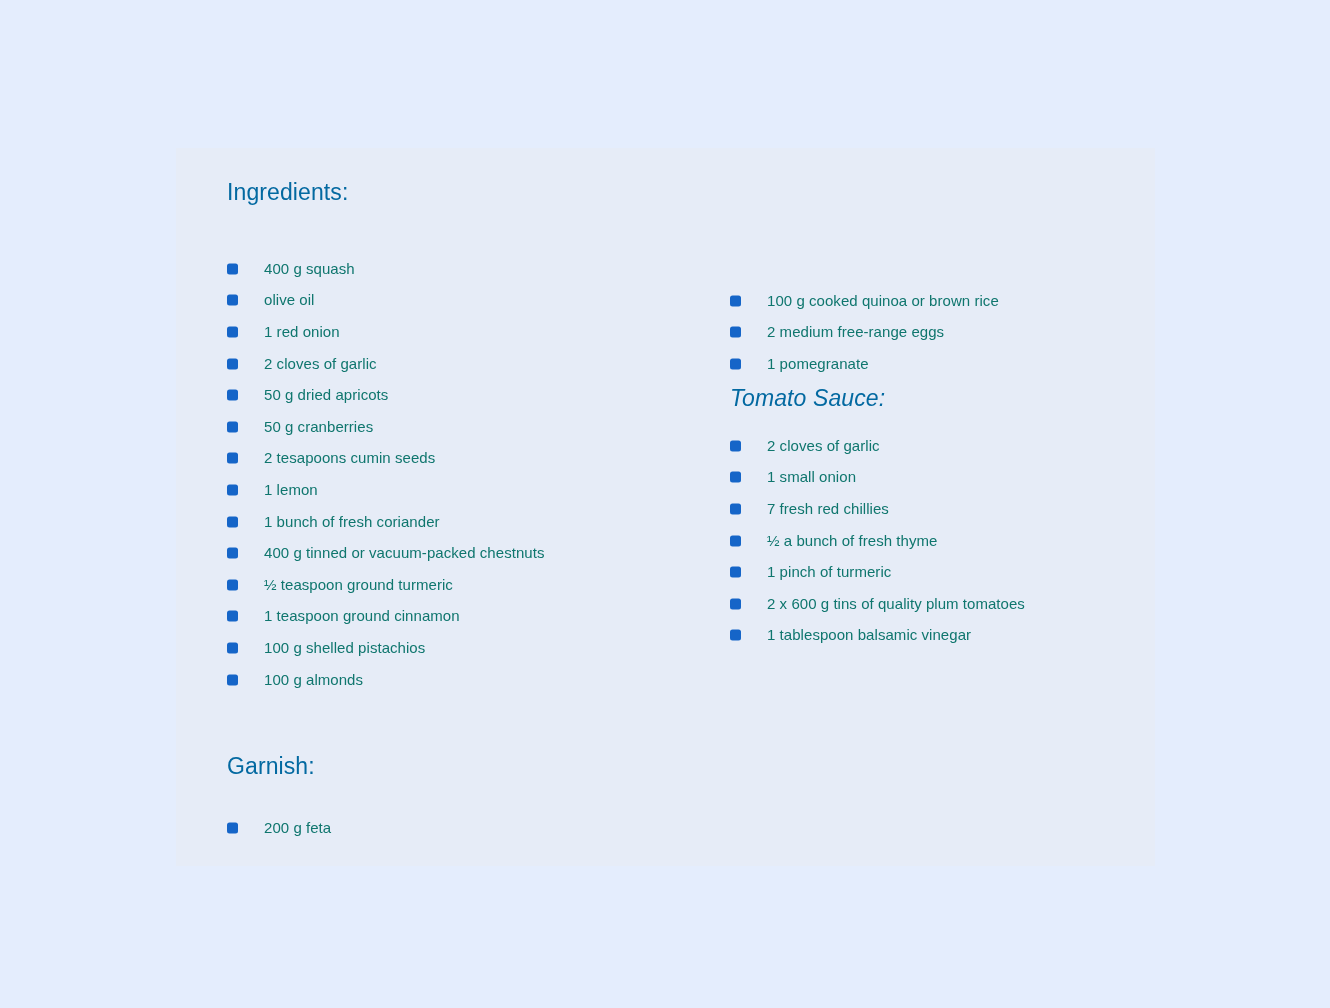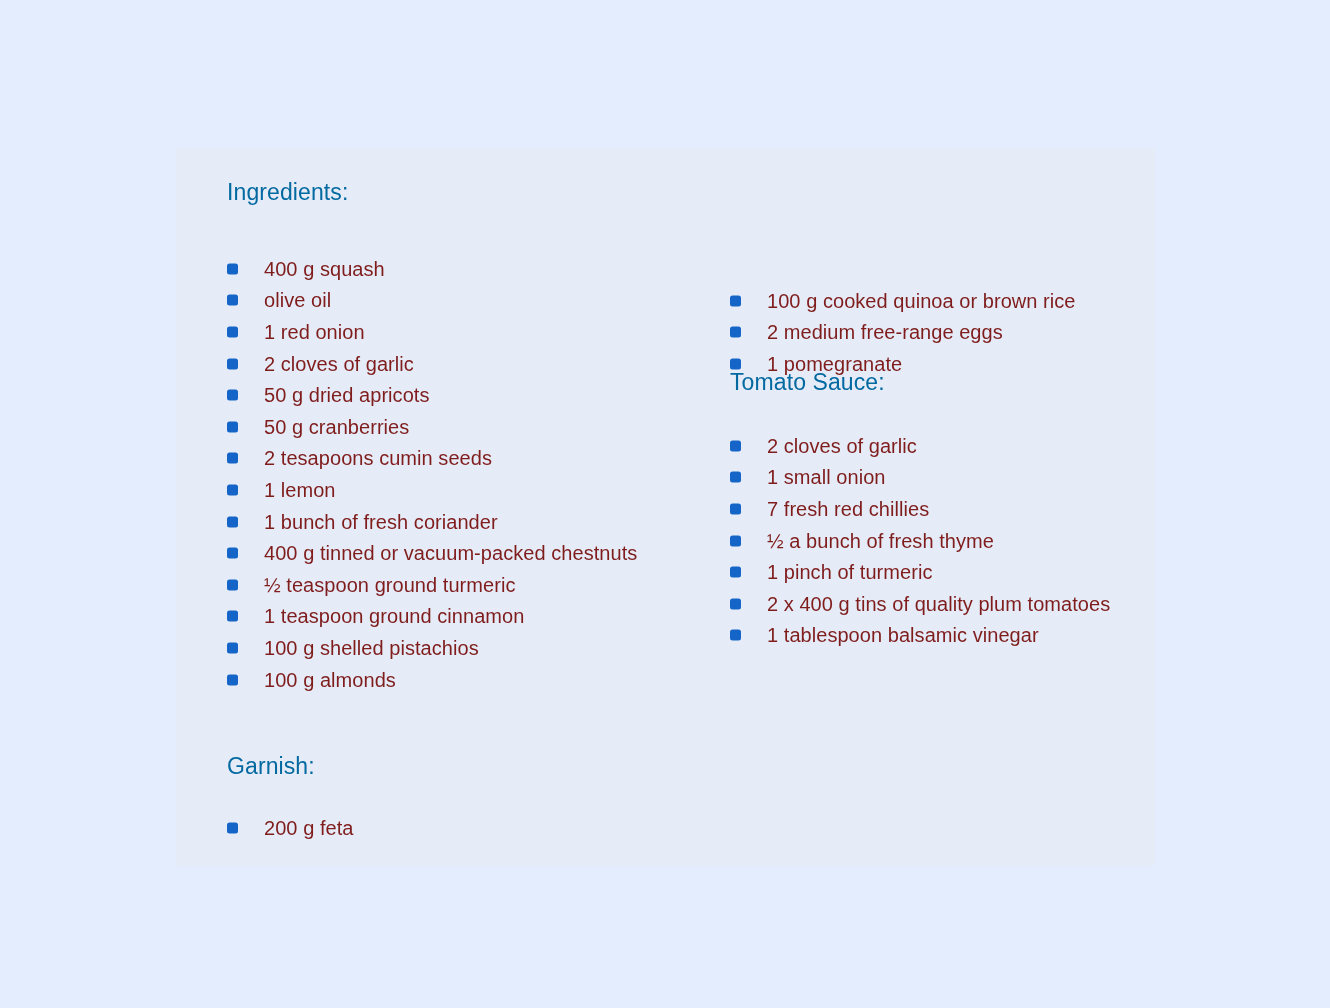--- a/index.html
+++ b/index.html
@@ -60,21 +60,22 @@
 
   #garnish-heading {
     position: absolute;
     left: 0;
     top: 604px;
   }
 
   #tomato-sauce-heading {
     position: absolute;
     left: 0;
-    top: 220px;
+    top: 236px;
+    font-style: italic;
   }
 
   ul.ing-list {
     list-style: none;
     margin: 0;
     padding: 0;
     position: absolute;
   }
 
   #ingredients-list  { left: 0; top: 105px; }
@@ -96,23 +97,23 @@
     top: 50%;
     transform: translateY(-50%);
     width: 11px;
     height: 11px;
     background: #1565c8;
     border-radius: 2.5px;
     flex: none;
   }
 
   .ing-text {
-    font-size: 20px;
+    font-size: 15px;
     line-height: 1.2;
-    color: #7f1d1d;
+    color: #0f766e;
     white-space: nowrap;
     letter-spacing: 0.05px;
   }
 </style>
 </head>
 <body>
 
 <div id="recipe-panel">
   <div class="columns">
 
@@ -222,21 +223,21 @@
           <li>
             <span class="bullet"></span>
             <span class="ing-text">½ a bunch of fresh thyme</span>
           </li>
           <li>
             <span class="bullet"></span>
             <span class="ing-text">1 pinch of turmeric</span>
           </li>
           <li>
             <span class="bullet"></span>
-            <span class="ing-text">2 x 400 g tins of quality plum tomatoes</span>
+            <span class="ing-text">2 x 600 g tins of quality plum tomatoes</span>
           </li>
           <li>
             <span class="bullet"></span>
             <span class="ing-text">1 tablespoon balsamic vinegar</span>
           </li>
         </ul>
     </div>
 
   </div>
 </div>

